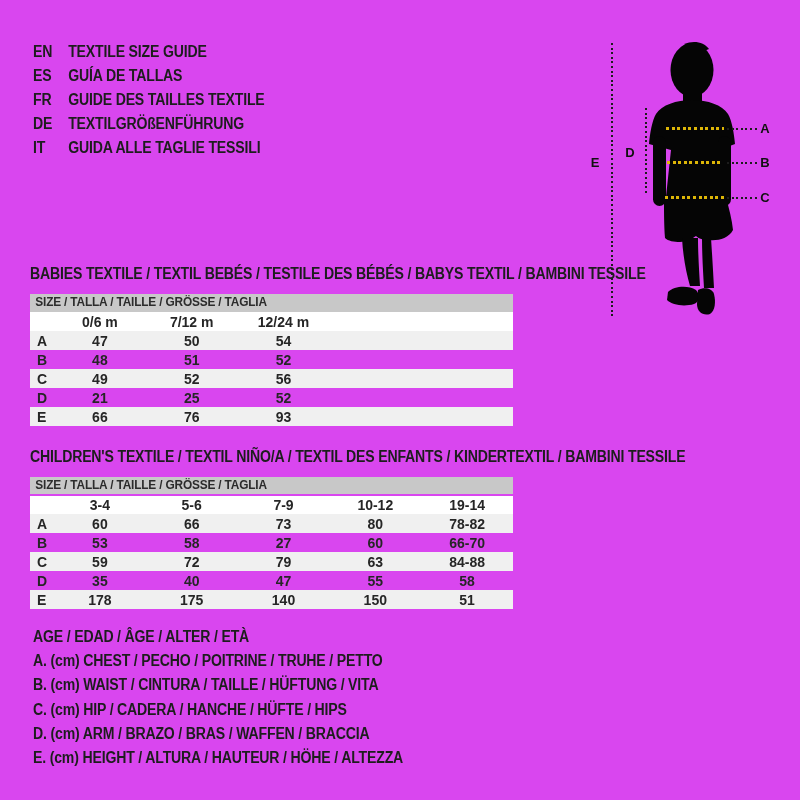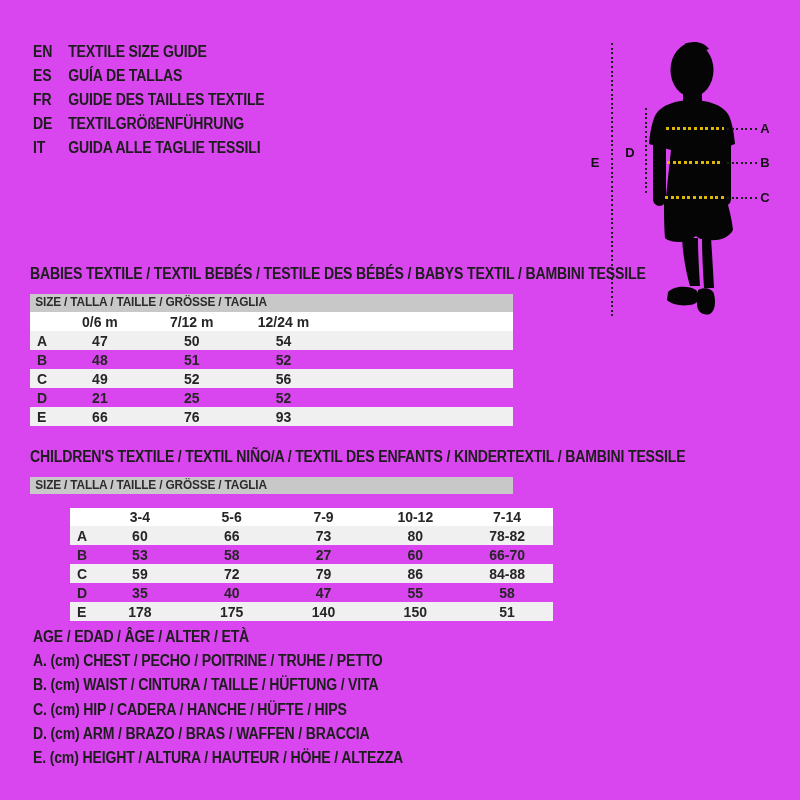--- a/index.html
+++ b/index.html
@@ -162,28 +162,28 @@
       <span class="cell"></span>
     </div>
   </div>
 
   <div class="section-heading cond" style="top:448px;">CHILDREN'S TEXTILE / TEXTIL NIÑO/A / TEXTIL DES ENFANTS / KINDERTEXTIL / BAMBINI TESSILE</div>
 
   <div class="size-bar" style="top:477px; height:17px;">
     <span class="cond">SIZE / TALLA / TAILLE / GRÖSSE / TAGLIA</span>
   </div>
 
-  <div class="size-table" style="top:508px;margin-left:40px;">
+  <div class="size-table" style="top:496px;">
     <div class="t-row header-row" style="height:18px;">
       <span class="cell-label"></span>
       <span class="cell">3-4</span>
       <span class="cell">5-6</span>
       <span class="cell">7-9</span>
       <span class="cell">10-12</span>
-      <span class="cell">7-14</span>
+      <span class="cell">19-14</span>
     </div>
     <div class="t-row striped">
       <span class="cell-label">A</span>
       <span class="cell">60</span>
       <span class="cell">66</span>
       <span class="cell">73</span>
       <span class="cell">80</span>
       <span class="cell">78-82</span>
     </div>
     <div class="t-row">
@@ -192,21 +192,21 @@
       <span class="cell">58</span>
       <span class="cell">27</span>
       <span class="cell">60</span>
       <span class="cell">66-70</span>
     </div>
     <div class="t-row striped">
       <span class="cell-label">C</span>
       <span class="cell">59</span>
       <span class="cell">72</span>
       <span class="cell">79</span>
-      <span class="cell">86</span>
+      <span class="cell">63</span>
       <span class="cell">84-88</span>
     </div>
     <div class="t-row">
       <span class="cell-label">D</span>
       <span class="cell">35</span>
       <span class="cell">40</span>
       <span class="cell">47</span>
       <span class="cell">55</span>
       <span class="cell">58</span>
     </div>

